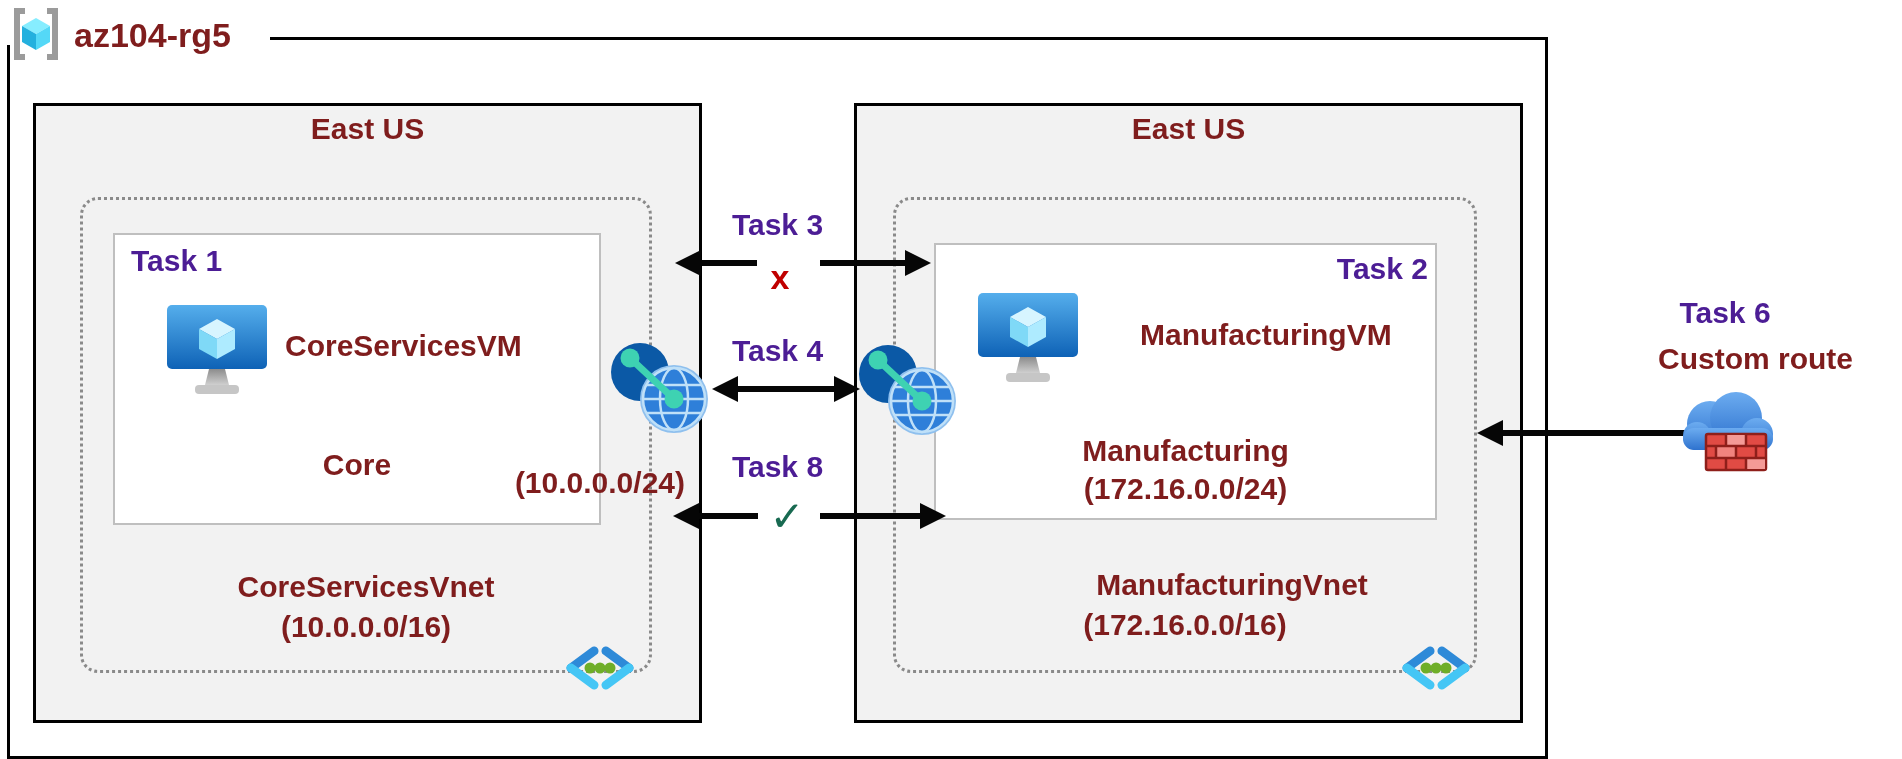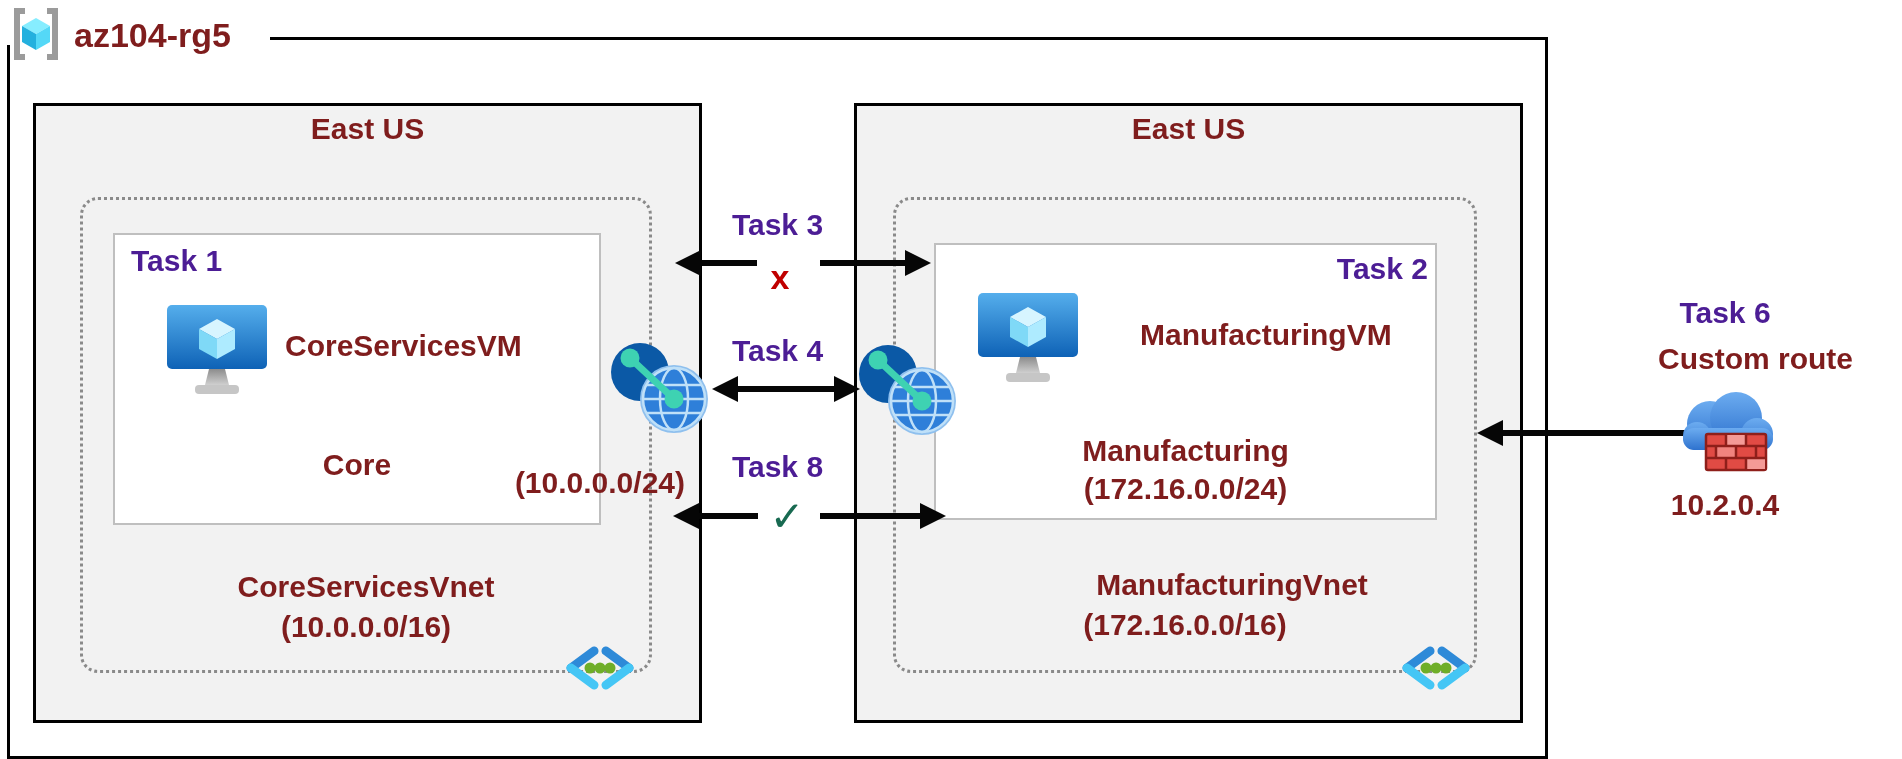--- a/index.html
+++ b/index.html
@@ -229,15 +229,14 @@
         <line x1="56" y1="48" x2="56" y2="60" stroke="#8E1F1A" stroke-width="2.5"></line>
         <line x1="76" y1="48" x2="76" y2="60" stroke="#8E1F1A" stroke-width="2.5"></line>
         <line x1="46" y1="60" x2="46" y2="72" stroke="#8E1F1A" stroke-width="2.5"></line>
         <line x1="66" y1="60" x2="66" y2="72" stroke="#8E1F1A" stroke-width="2.5"></line>
         <line x1="86" y1="60" x2="86" y2="72" stroke="#8E1F1A" stroke-width="2.5"></line>
         <line x1="56" y1="72" x2="56" y2="84" stroke="#8E1F1A" stroke-width="2.5"></line>
         <line x1="76" y1="72" x2="76" y2="84" stroke="#8E1F1A" stroke-width="2.5"></line>
       </g>
     </svg>
   </span>
-  <div class="lbl center" style="left:1630px;top:488px;width:190px;">10.2.0.4</div>
 
 </div>
 
 </body></html>

